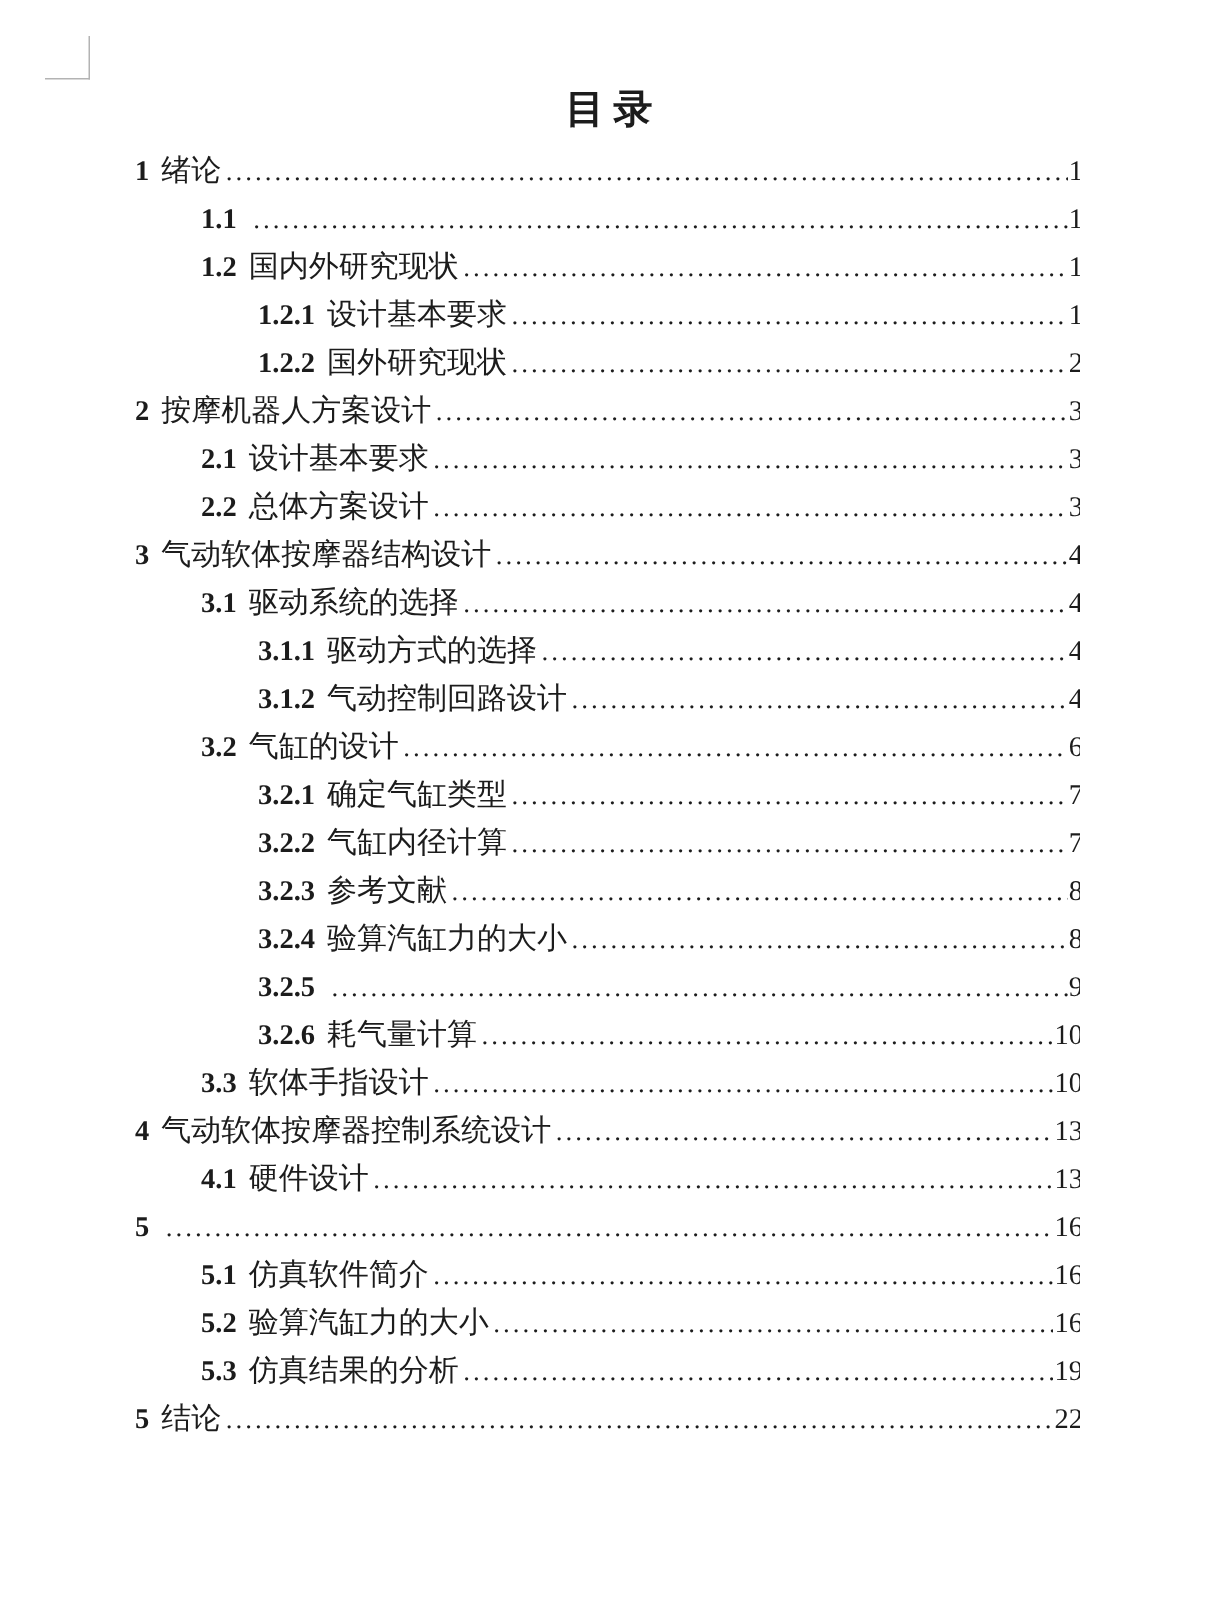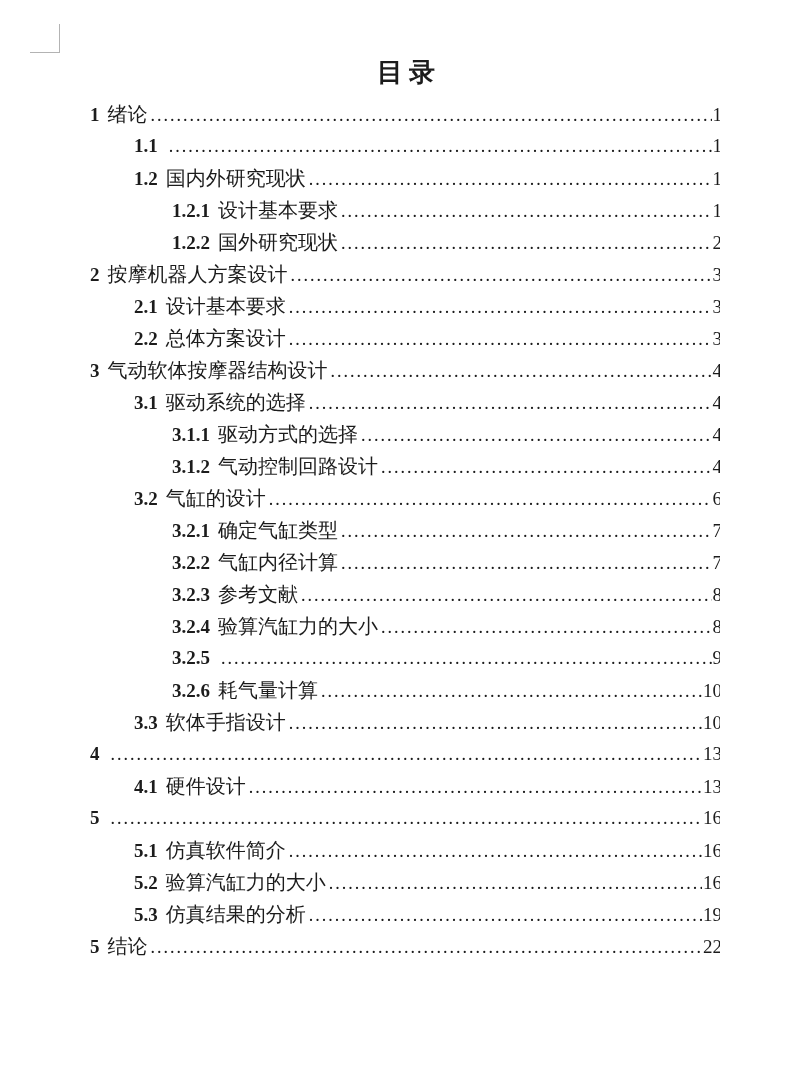--- a/index.html
+++ b/index.html
@@ -175,20 +175,21 @@
     <span class="pagenum">10</span>
   </div>
       <div class="row lvl2">
     <span class="num">3.3</span>
     <span class="txt">软体手指设计</span>
     <span class="leader"></span>
     <span class="pagenum">10</span>
   </div>
       <div class="row lvl1">
     <span class="num">4</span>
+    <span class="txt">气动软体按摩器控制系统设计</span>
     <span class="leader"></span>
     <span class="pagenum">13</span>
   </div>
       <div class="row lvl2">
     <span class="num">4.1</span>
     <span class="txt">硬件设计</span>
     <span class="leader"></span>
     <span class="pagenum">13</span>
   </div>
       <div class="row lvl1">

